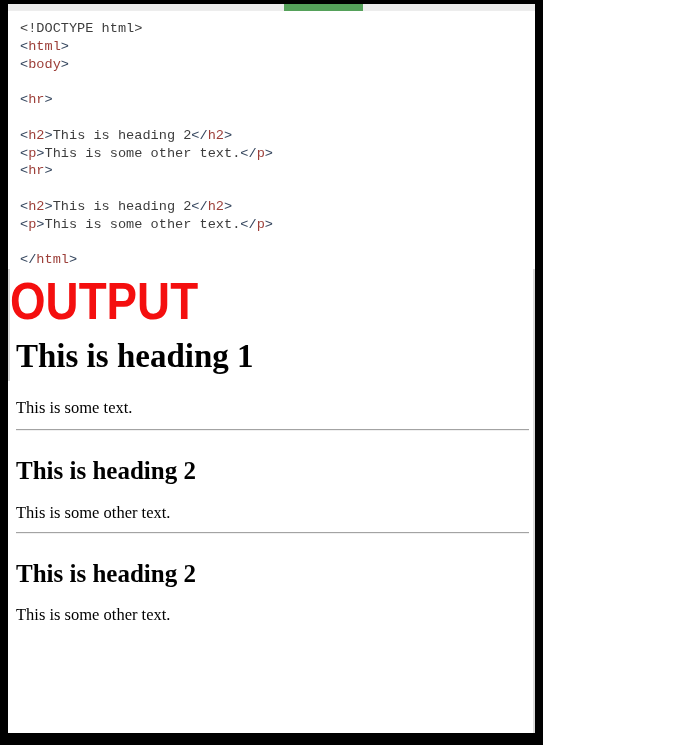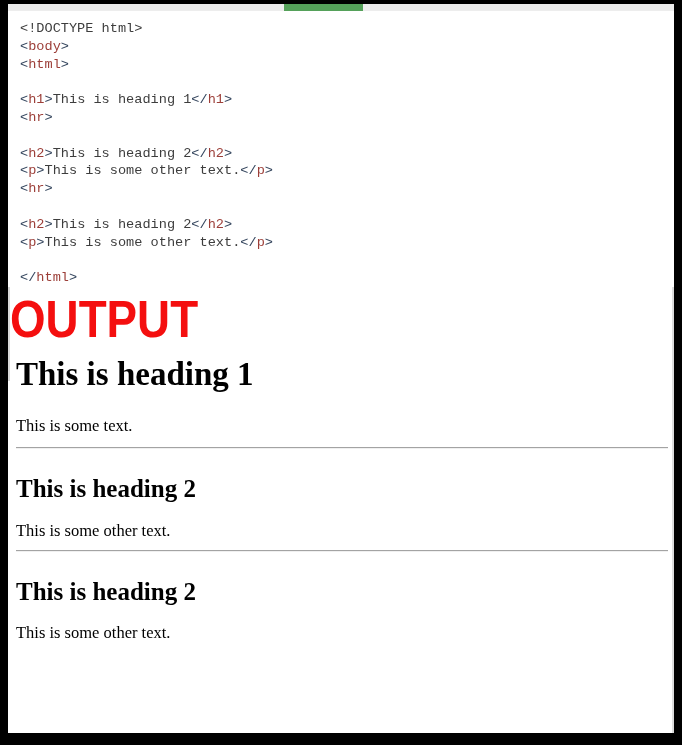--- a/index.html
+++ b/index.html
@@ -1,20 +1,20 @@
 <!DOCTYPE html>
 <html><head>
 <meta charset="utf-8">
 <style>
   * { margin: 0; padding: 0; box-sizing: border-box; }
   html, body { background: #ffffff; }
 
   .frame {
     position: relative;
-    width: 682px;
+    width: 543px;
     height: 745px;
     background: #ffffff;
     border-style: solid;
     border-color: #000000;
     border-width: 4px 8px 12px 8px;
     overflow: hidden;
     font-family: "Liberation Sans", sans-serif;
   }
 
   
@@ -121,24 +121,23 @@
   <div class="loading-strip">
     <div class="loading-progress"></div>
   </div>
 
   <div class="panel-left-border"></div>
   <div class="panel-right-border"></div>
 
   <div class="code-panel">
     <div id="code-block">
         <div class="code-line"><span class="tok-x">&lt;!DOCTYPE html&gt;</span></div>
+        <div class="code-line"><span class="tok-b">&lt;</span><span class="tok-n">html</span><span class="tok-b">&gt;</span></div>
         <div class="code-line"><span class="tok-b">&lt;</span><span class="tok-n">body</span><span class="tok-b">&gt;</span></div>
-        <div class="code-line"><span class="tok-b">&lt;</span><span class="tok-n">html</span><span class="tok-b">&gt;</span></div>
         <div class="code-line"></div>
-        <div class="code-line"><span class="tok-b">&lt;</span><span class="tok-n">h1</span><span class="tok-b">&gt;</span><span class="tok-x">This is heading 1</span><span class="tok-b">&lt;/</span><span class="tok-n">h1</span><span class="tok-b">&gt;</span></div>
         <div class="code-line"><span class="tok-b">&lt;</span><span class="tok-n">hr</span><span class="tok-b">&gt;</span></div>
         <div class="code-line"></div>
         <div class="code-line"><span class="tok-b">&lt;</span><span class="tok-n">h2</span><span class="tok-b">&gt;</span><span class="tok-x">This is heading 2</span><span class="tok-b">&lt;/</span><span class="tok-n">h2</span><span class="tok-b">&gt;</span></div>
         <div class="code-line"><span class="tok-b">&lt;</span><span class="tok-n">p</span><span class="tok-b">&gt;</span><span class="tok-x">This is some other text.</span><span class="tok-b">&lt;/</span><span class="tok-n">p</span><span class="tok-b">&gt;</span></div>
         <div class="code-line"><span class="tok-b">&lt;</span><span class="tok-n">hr</span><span class="tok-b">&gt;</span></div>
         <div class="code-line"></div>
         <div class="code-line"><span class="tok-b">&lt;</span><span class="tok-n">h2</span><span class="tok-b">&gt;</span><span class="tok-x">This is heading 2</span><span class="tok-b">&lt;/</span><span class="tok-n">h2</span><span class="tok-b">&gt;</span></div>
         <div class="code-line"><span class="tok-b">&lt;</span><span class="tok-n">p</span><span class="tok-b">&gt;</span><span class="tok-x">This is some other text.</span><span class="tok-b">&lt;/</span><span class="tok-n">p</span><span class="tok-b">&gt;</span></div>
         <div class="code-line"></div>
         <div class="code-line"><span class="tok-b">&lt;/</span><span class="tok-n">html</span><span class="tok-b">&gt;</span></div>

